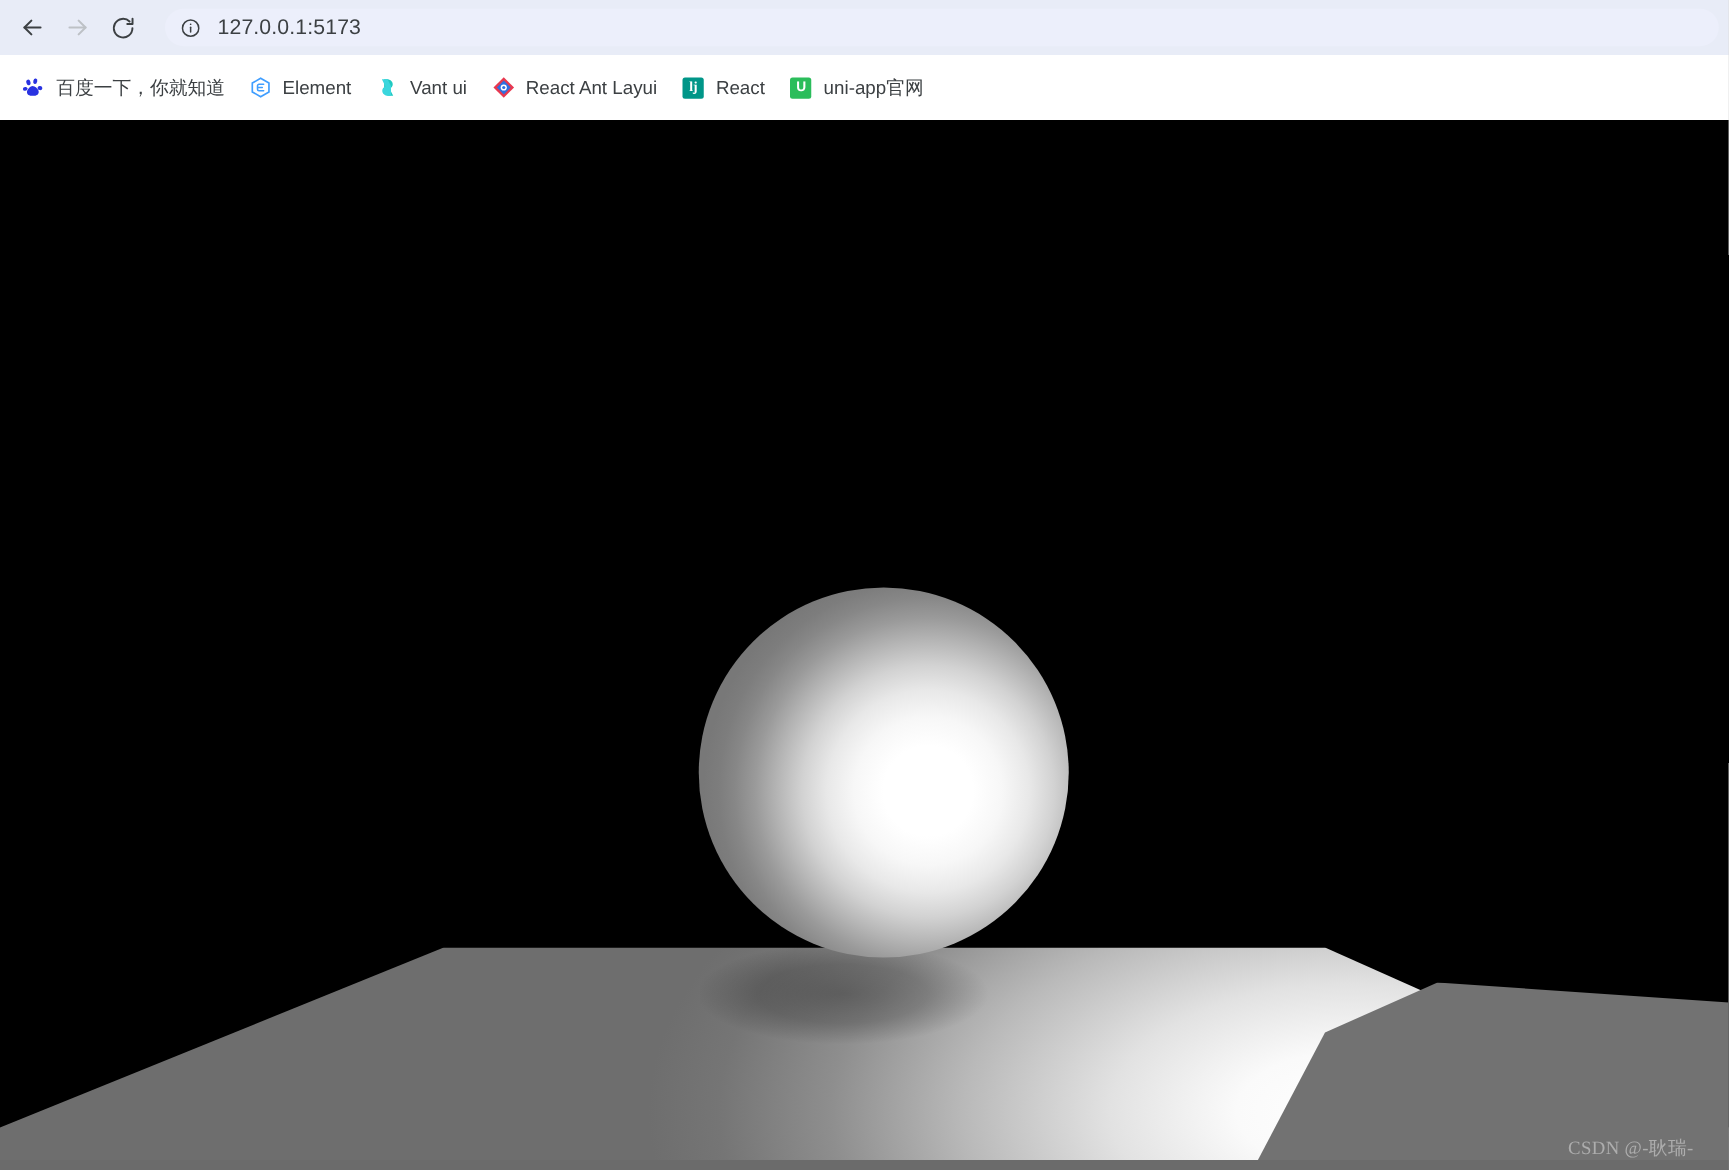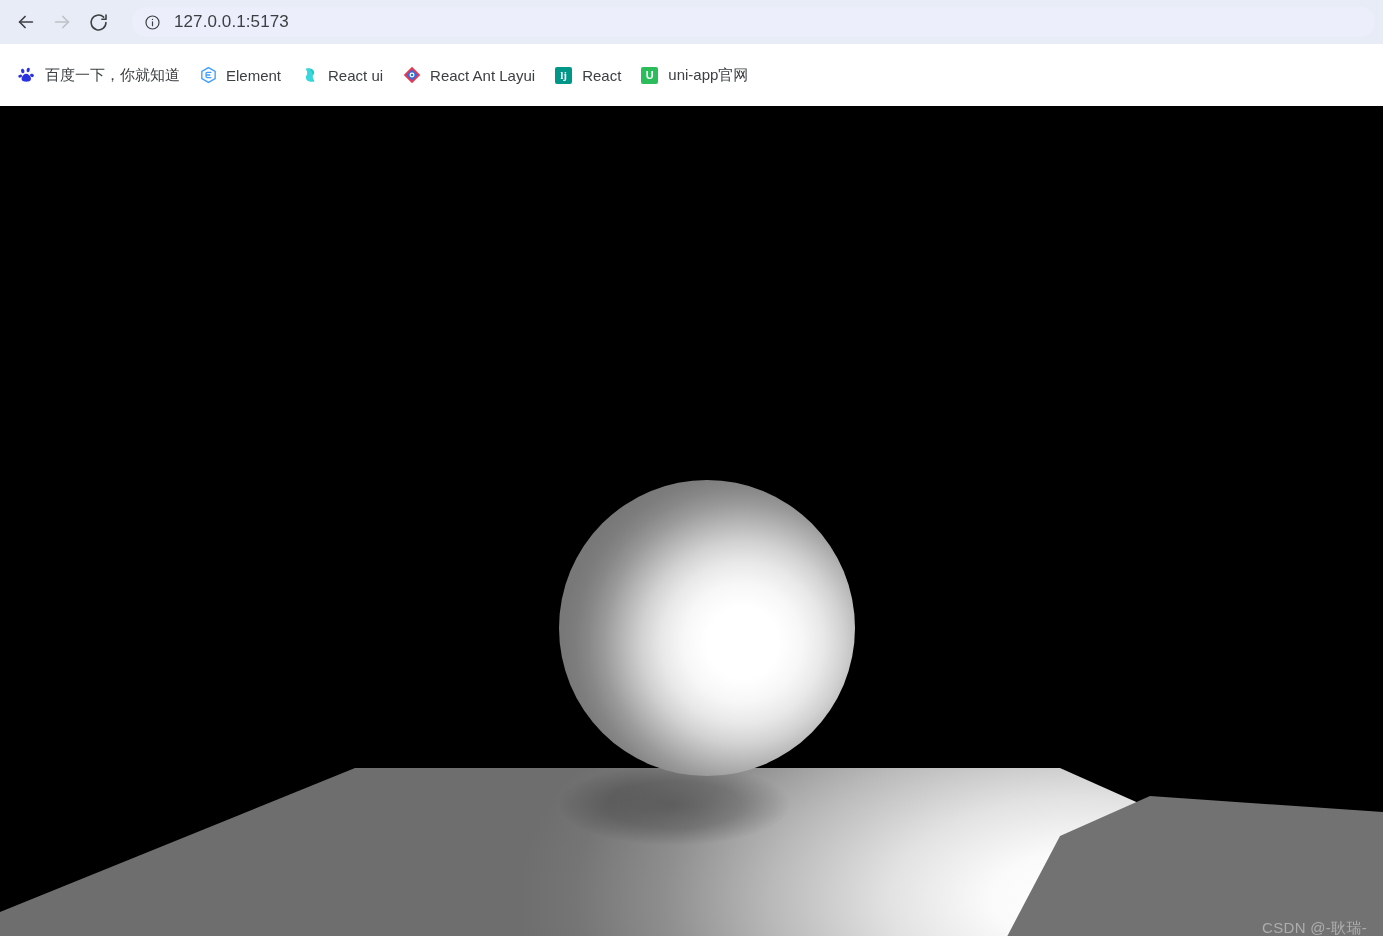--- a/index.html
+++ b/index.html
@@ -53,41 +53,41 @@
     font-size:17px;
     color:#3c4043;
     letter-spacing:0.1px;
     white-space:nowrap;
     overflow:hidden;
     font-family:"Liberation Sans", sans-serif;
   }
 
   
   #bookmarks-bar {
-    height:62px;
+    height:52px;
     background:#ffffff;
     display:flex;
     align-items:center;
     padding:0 10px;
     gap:4px;
   }
   .bookmark {
     display:flex;
     align-items:center;
     height:30px;
     padding:0 8px;
     border-radius:4px;
     cursor:pointer;
     gap:9px;
     white-space:nowrap;
   }
   .bm-icon {
     width:18px; height:18px;
     flex:0 0 auto;
-    display:flex; align-items:center; 
+    display:flex; align-items:center; justify-content:center;
     position:relative;
   }
   .bm-label {
     font-size:15px;
     color:#3c4043;
     font-family:"Liberation Sans", sans-serif;
   }
 
   
   .ico-baidu svg { display:block; }
@@ -174,24 +174,24 @@
     background:
       radial-gradient(circle 180px at 62% 55%,
          #ffffff 0%, #ffffff 20%, #f7f7f7 33%, #e8e8e8 45%,
          #d2d2d2 56%, #b5b5b5 67%, #9a9a9a 77%, #878787 86%,
          #7d7d7d 93%, #787878 100%);
   }
 
   
   #watermark {
     position:absolute;
-    right:16px; bottom:12px;
+    right:28px; bottom:12px;
     font-size:15px;
     color:#adadad;
-    font-family:Liberation Sans, sans-serif;
+    font-family:Liberation Serif, serif;
     letter-spacing:0.3px;
     user-select:none;
   }
 </style>
 </head>
 <body>
 
 <div id="browser-chrome">
 
   <div id="toolbar">
@@ -261,21 +261,21 @@
       <span class="bm-label">Element</span>
     </div>
 
     <div class="bookmark">
       <span class="bm-icon ico-vant">
         <svg width="18" height="18" viewBox="0 0 24 24">
           <path d="M4 3.2h7.4c3.4 0 6.2 2.3 6.2 5.4 0 2.3-1.5 3.9-3.4 4.6l3.9 7.6H12l-3.6-7.2V3.2z" fill="#1fc9c0"></path>
           <path d="M20 20.8h-7.4c-3.4 0-6.2-2.3-6.2-5.4 0-2.3 1.5-3.9 3.4-4.6L6 3.2h6.1l3.6 7.2v10.4z" fill="#3ad6dd"></path>
         </svg>
       </span>
-      <span class="bm-label">React ui</span>
+      <span class="bm-label">Vant ui</span>
     </div>
 
     <div class="bookmark">
       <span class="bm-icon ico-react-ant">
         <svg width="18" height="18" viewBox="0 0 24 24">
           <path d="M12 1 23 12 12 23 1 12z" fill="#e8384f"></path>
           <path d="M12 4.6 19.4 12 12 19.4 4.6 12z" fill="#2f6fe0"></path>
           <circle cx="12" cy="12" r="3.3" fill="#ffffff"></circle>
           <circle cx="12" cy="12" r="1.7" fill="#2f6fe0"></circle>
         </svg>

